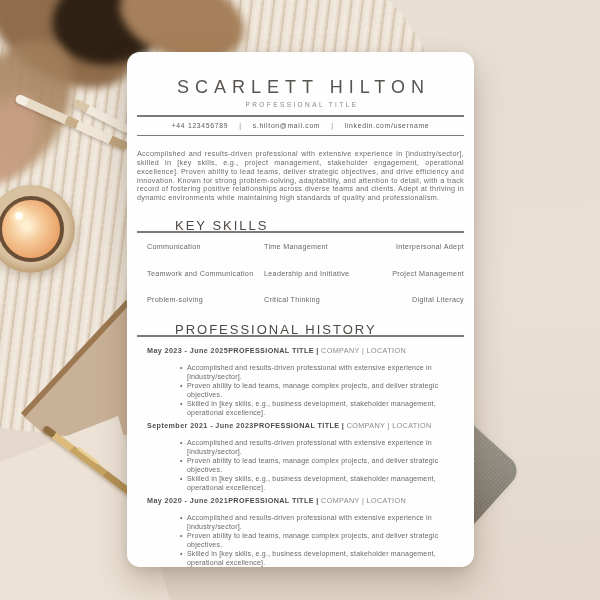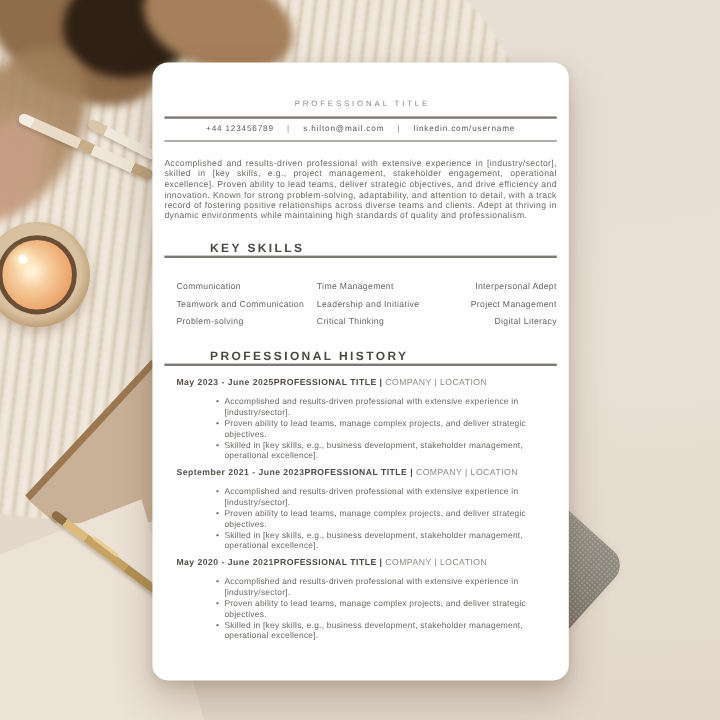--- a/index.html
+++ b/index.html
@@ -66,26 +66,26 @@
   .prof-title{margin-top:5px;padding-left:3px;text-align:center;font-size:6.5px;
     letter-spacing:2.4px;color:#8a8683;line-height:7px;}
   .rule{height:1.6px;background:#7d7975;}
   .rule-1{margin-top:7px;}
   .contact{margin-top:5px;display:flex;justify-content:center;align-items:center;gap:11px;
     font-size:6.8px;letter-spacing:.7px;color:#5c5855;line-height:8px;}
   .contact .pipe{color:#8d8985;}
   .rule-2{margin-top:5px;}
   .summary{margin:14px 0 0;font-size:7.2px;line-height:8.8px;letter-spacing:.3px;
     color:#6e6b68;text-align:justify;}
-  .section-heading{margin:19px 0 0 10px;font-size:10px;font-weight:700;
+  .section-heading{margin:19px 0 0 10px;font-size:13px;font-weight:400;
     letter-spacing:2px;color:#4c4845;line-height:8px;padding-left:28px;}
   .heading-ph{margin-top:21px;}
   .section-rule{margin-top:1.5px;}
-  .skills-grid{margin-top:20px;display:grid;grid-template-columns:127px 117px 1fr;
-    row-gap:6px;font-size:7.2px;letter-spacing:.3px;color:#696663;line-height:8.5px;}
+  .skills-grid{margin-top:10px;display:grid;grid-template-columns:127px 117px 1fr;
+    row-gap:18px;font-size:7.2px;letter-spacing:.3px;color:#696663;line-height:8.5px;}
   .skills-grid .c1{padding-left:10px;}
   .skills-grid .c3{text-align:right;}
   .entry{margin-top:10px;}
   .entry + .entry{margin-top:5px;}
   .entry-header{display:flex;justify-content:flex-start;align-items:baseline;
     font-size:7.2px;letter-spacing:.4px;line-height:8px;}
   .entry-dates{font-weight:700;color:#55514e;padding-left:10px;white-space:nowrap;}
   .entry-title{text-align:right;white-space:nowrap;}
   .entry-title .tb{font-weight:700;color:#4c4845;}
   .entry-title .tr{color:#8d8985;}
@@ -111,20 +111,21 @@
     <div class="candle-wax"></div>
     <div class="flame"></div>
   </div>
   <div class="tan-notebook"></div>
   <div class="book-edge"></div>
   <div class="cream-pad"></div>
   <div class="gold-pen"></div>
   <div class="grey-pouch"></div>
 
   <div class="card">
+    <h1 class="name">SCARLETT HILTON</h1>
     <div class="prof-title">PROFESSIONAL TITLE</div>
 
     <div class="rule rule-1"></div>
     <div class="contact">
       <span>+44 123456789</span>
       <span class="pipe">|</span>
       <span>s.hilton@mail.com</span>
       <span class="pipe">|</span>
       <span>linkedin.com/username</span>
     </div>

